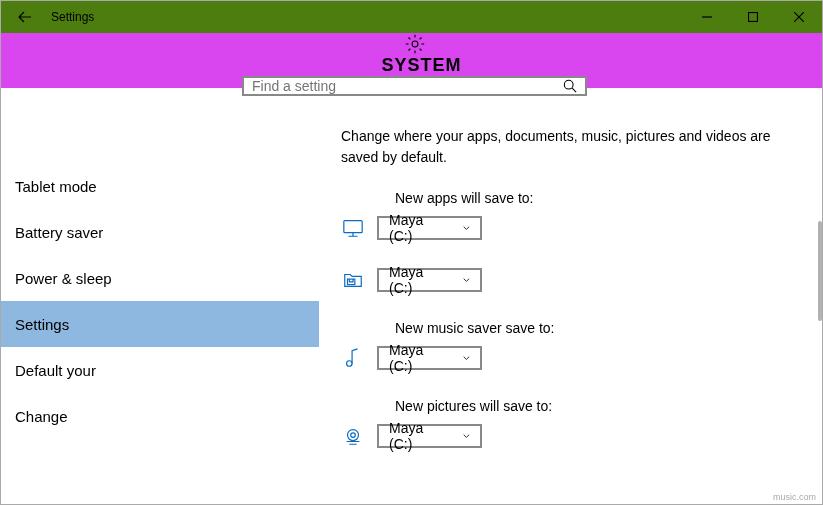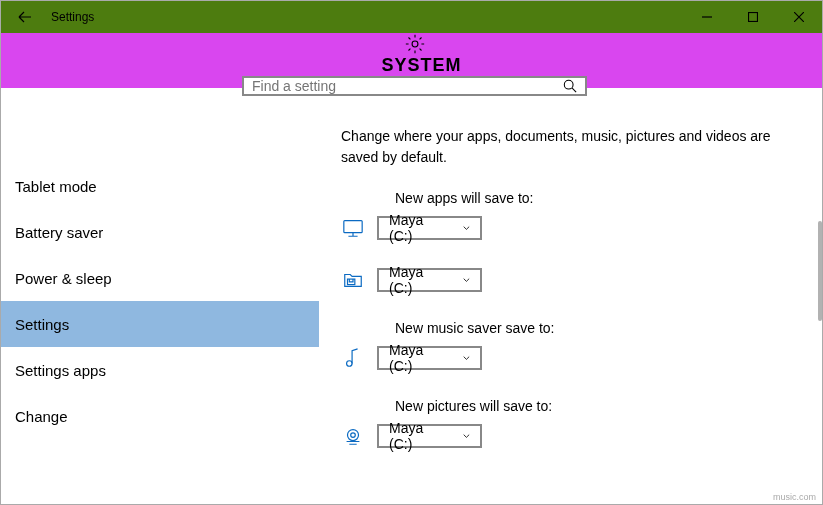--- a/index.html
+++ b/index.html
@@ -102,21 +102,21 @@
     <div class="side-item">
         <span>Battery saver</span>
       </div>
     <div class="side-item">
         <span>Power &amp; sleep</span>
       </div>
     <div class="side-item selected">
         <span>Settings</span>
       </div>
     <div class="side-item">
-        <span>Settings apps</span>
+        <span>Default your</span>
       </div>
     <div class="side-item">
         <span>Change</span>
       </div>
   </div>
 
   <div class="content">
     <div class="desc">Change where your apps, documents, music, pictures and videos are saved by default.</div>
 
     <div class="setting-block">

